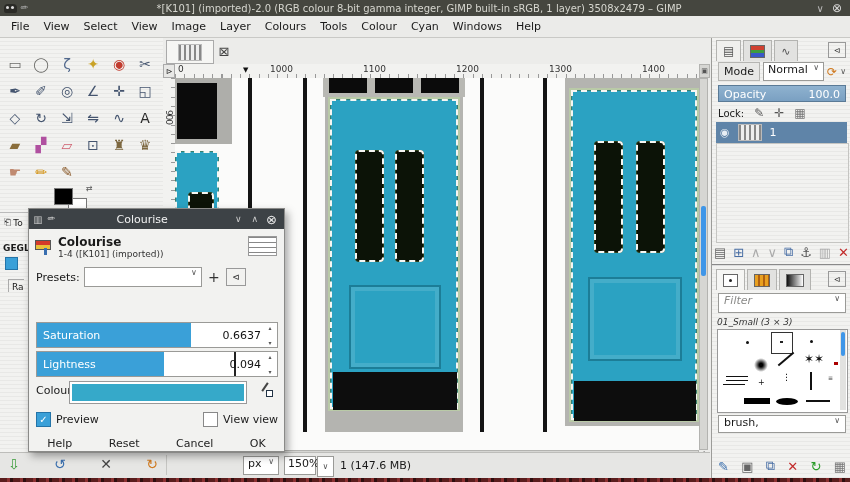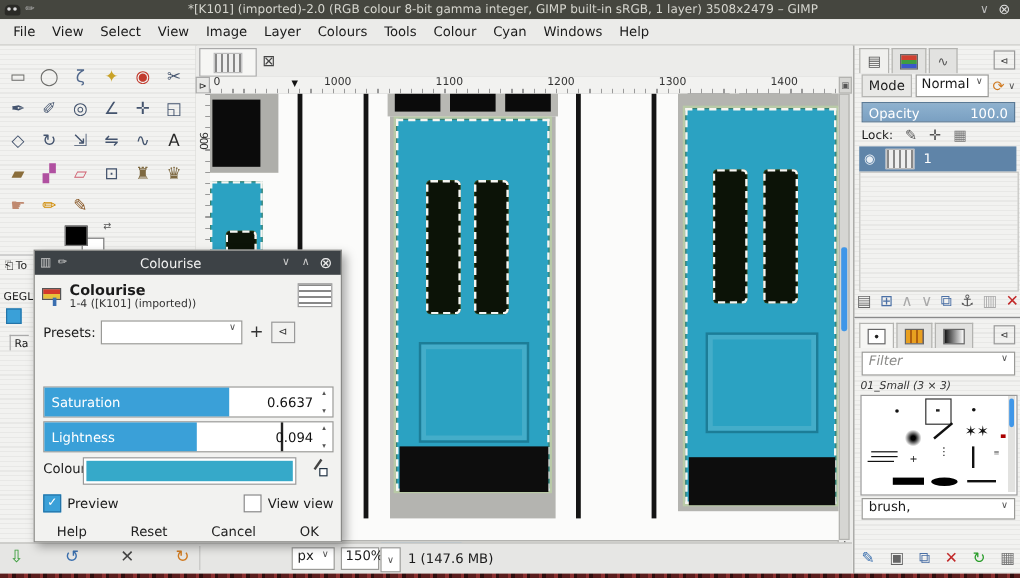--- a/index.html
+++ b/index.html
@@ -141,21 +141,21 @@
     <span class="sw" style="left:2px;top:0;background:#000"></span>
     <span class="abs" style="left:34px;top:-4px;font-size:8px;color:#555">⇄</span>
   </div>
 </div>
 
 <div class="abs stripes" style="left:0;top:212px;width:28px;height:240px;border-top:1px solid #bbb">
   <div class="abs flex" style="left:4px;top:4px;gap:2px;font-size:9px">
     <span>⎗</span>
     <span>To</span>
   </div>
-  <div class="abs" style="left:3px;top:30px;font-weight:normal;font-size:9px">GEGL</div>
+  <div class="abs" style="left:3px;top:30px;font-weight:bold;font-size:9px">GEGL</div>
   <span class="abs chk on" style="left:5px;top:44px;width:11px;height:11px"></span>
   <div class="abs" style="left:8px;top:66px;font-size:9px;border-top:1px solid #aaa;border-left:1px solid #aaa;padding:2px 0 0 3px">Ra</div>
 </div>
 
 <div class="abs" id="tabstrip">
   <div class="abs flex" style="left:3px;top:2px;width:46px;height:22px;background:#f6f6f4;border:1px solid #aaa;justify-content:center">
     <span class="thumbbox"></span>
   </div>
   <span class="abs ic" style="left:52px;top:4px;width:18px;height:18px;font-size:13px;color:#444">⊠</span>
 </div>

